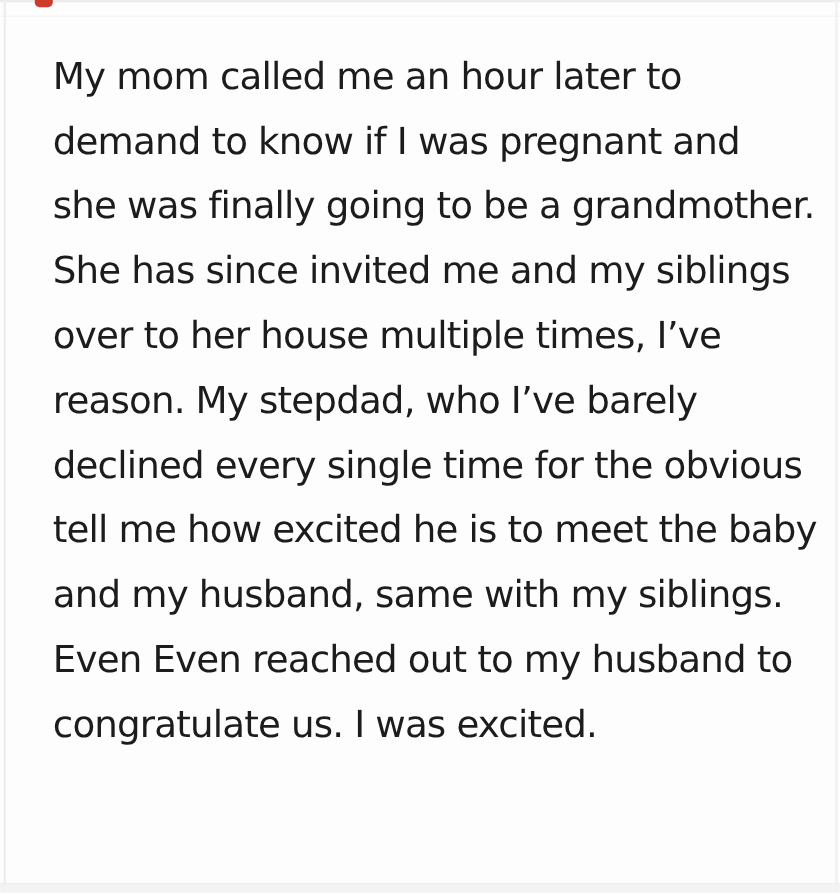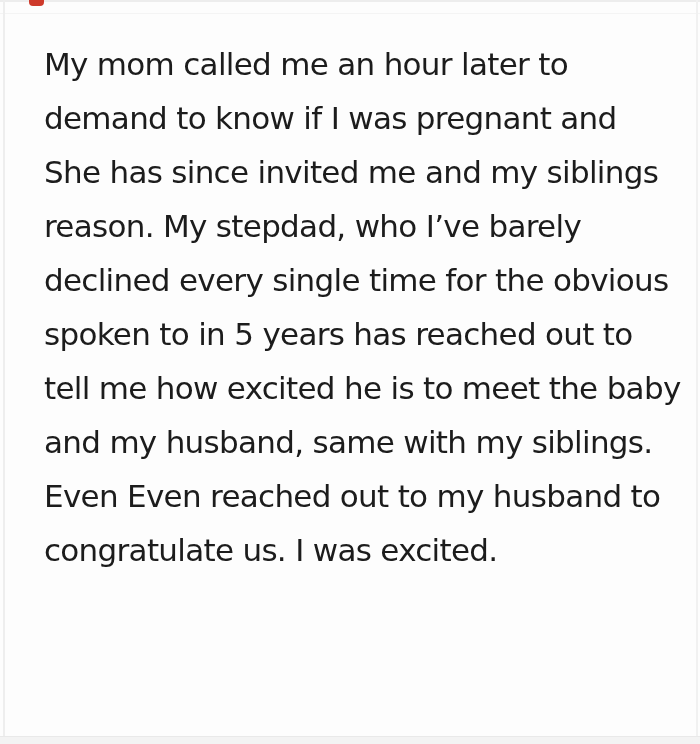--- a/index.html
+++ b/index.html
@@ -61,21 +61,22 @@
 <div class="edge edge-left"></div>
 <div class="edge edge-right"></div>
 <div class="edge edge-bottom-hairline"></div>
 <div class="edge edge-bottom"></div>
 
 <div class="red-mark" style="background: rgb(206, 58, 43);"></div>
 
 <div class="text-block" style="color: rgb(28, 28, 28);">
     <div class="text-line">My mom called me an hour later to</div>
     <div class="text-line">demand to know if I was pregnant and</div>
+    <div class="text-line">she was finally going to be a grandmother.</div>
     <div class="text-line">She has since invited me and my siblings</div>
+    <div class="text-line">over to her house multiple times, I’ve</div>
     <div class="text-line">reason. My stepdad, who I’ve barely</div>
     <div class="text-line">declined every single time for the obvious</div>
-    <div class="text-line">spoken to in 5 years has reached out to</div>
     <div class="text-line">tell me how excited he is to meet the baby</div>
     <div class="text-line">and my husband, same with my siblings.</div>
     <div class="text-line">Even Even reached out to my husband to</div>
     <div class="text-line">congratulate us. I was excited.</div>
   </div>
 
 </body></html>

